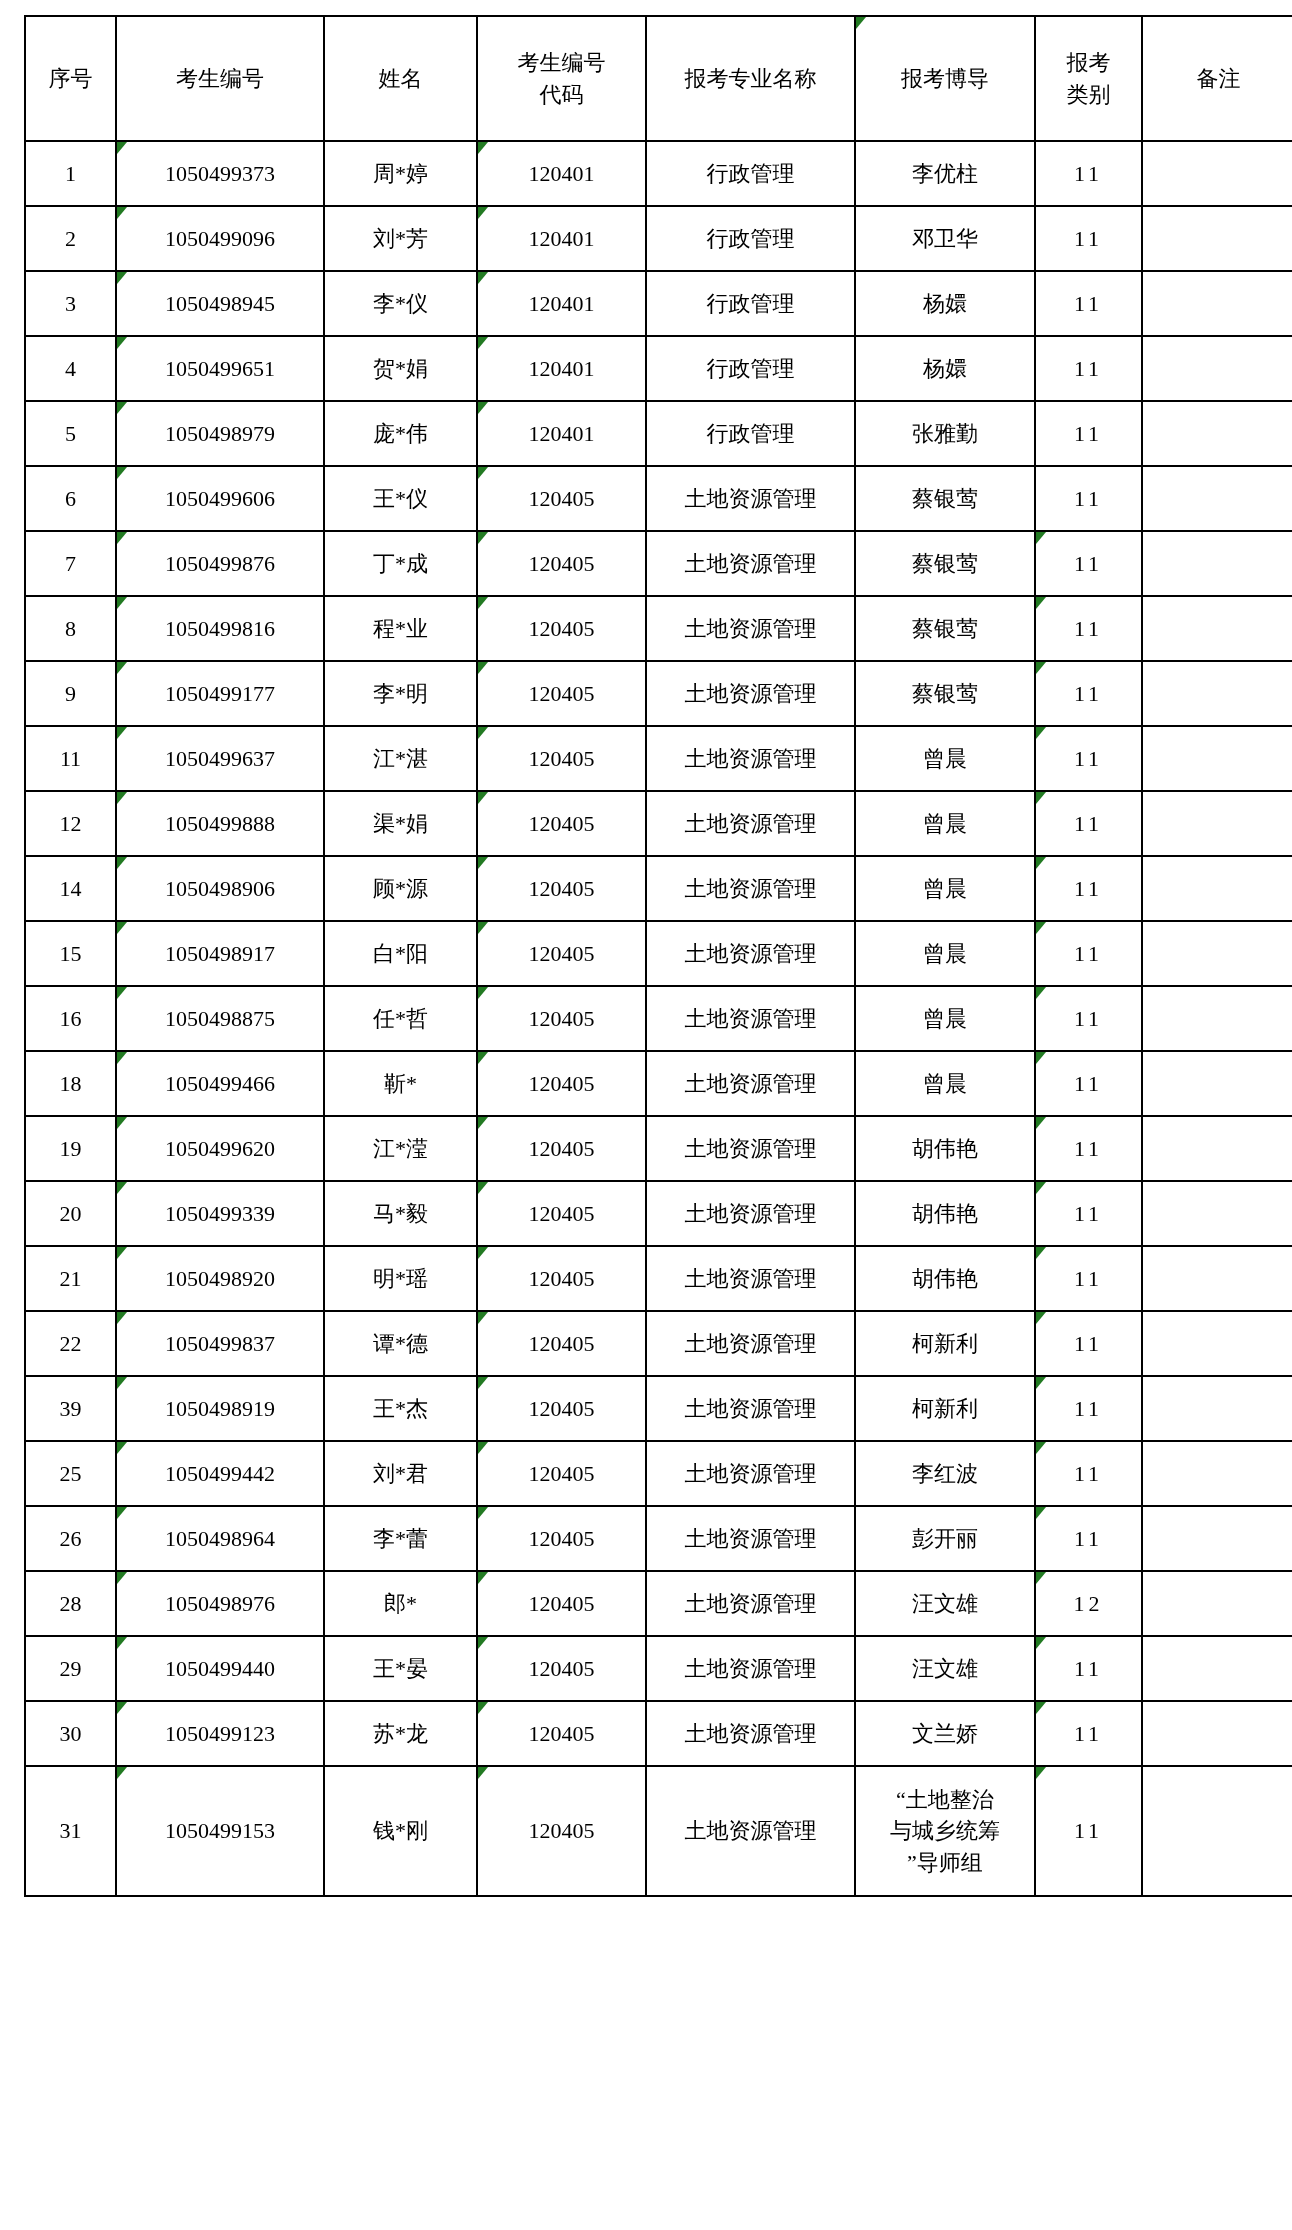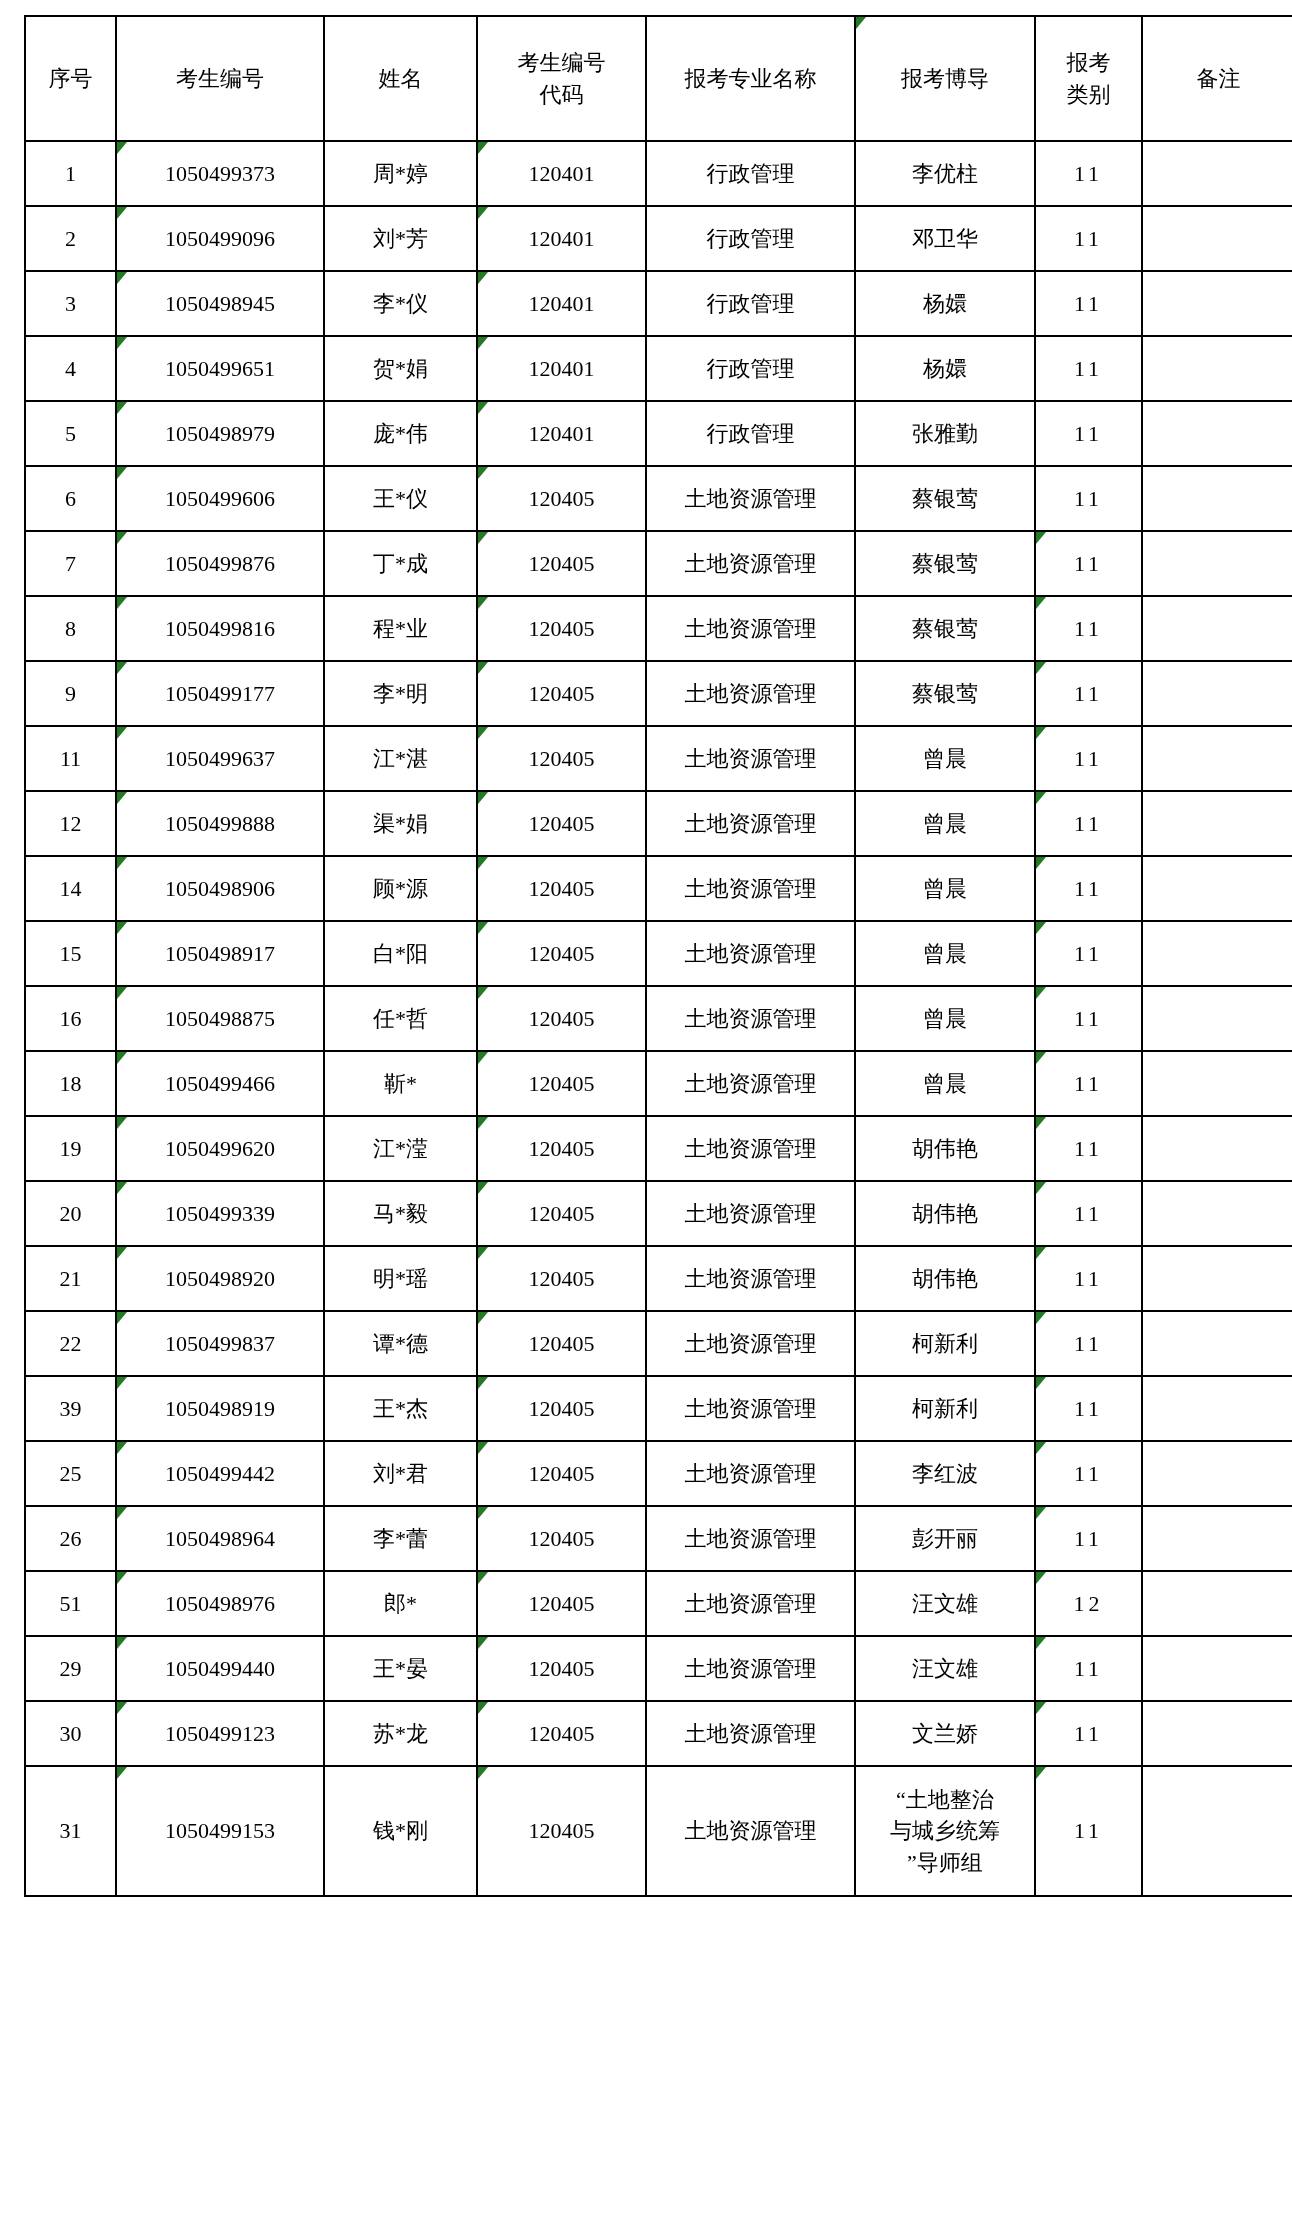--- a/index.html
+++ b/index.html
@@ -278,21 +278,21 @@
     <td>26</td>
     <td>1050498964<span class="tri-marker"></span></td>
     <td>李*蕾</td>
     <td>120405<span class="tri-marker"></span></td>
     <td>土地资源管理</td>
     <td>彭开丽</td>
     <td class="cat">11<span class="tri-marker"></span></td>
     <td></td>
   </tr>
       <tr>
-    <td>51</td>
+    <td>28</td>
     <td>1050498976<span class="tri-marker"></span></td>
     <td>郎*</td>
     <td>120405<span class="tri-marker"></span></td>
     <td>土地资源管理</td>
     <td>汪文雄</td>
     <td class="cat">12<span class="tri-marker"></span></td>
     <td></td>
   </tr>
       <tr>
     <td>29</td>

